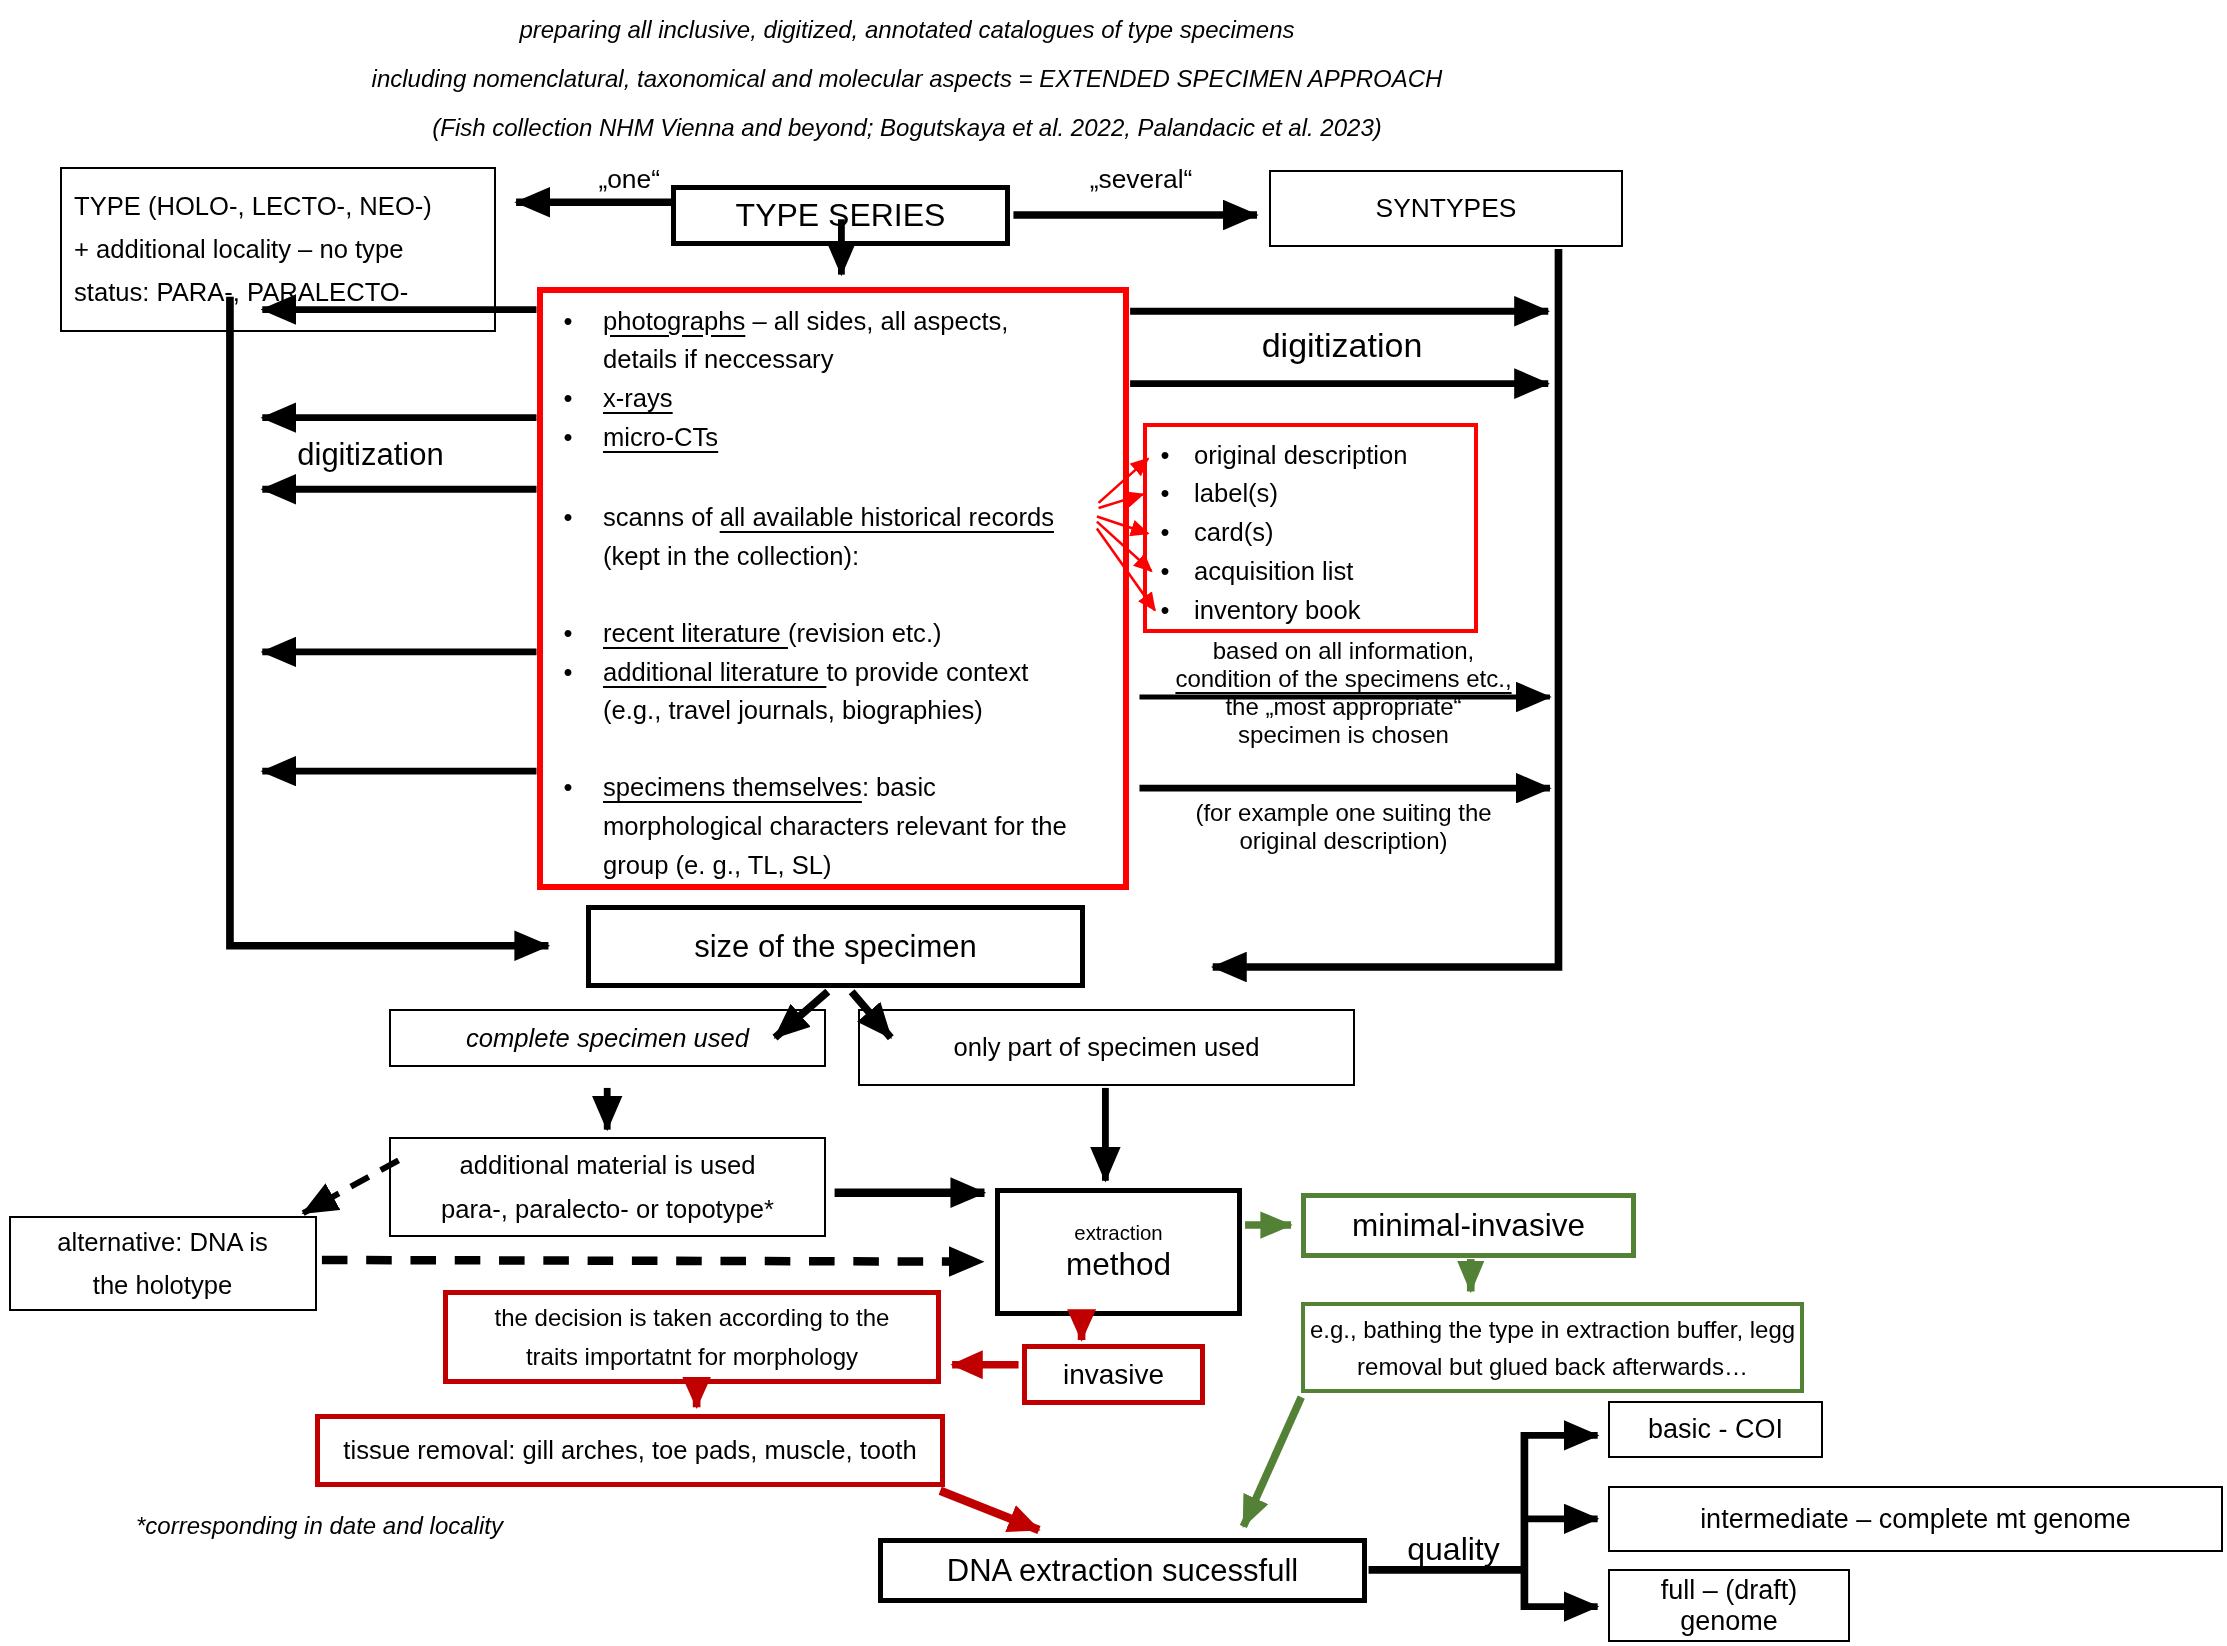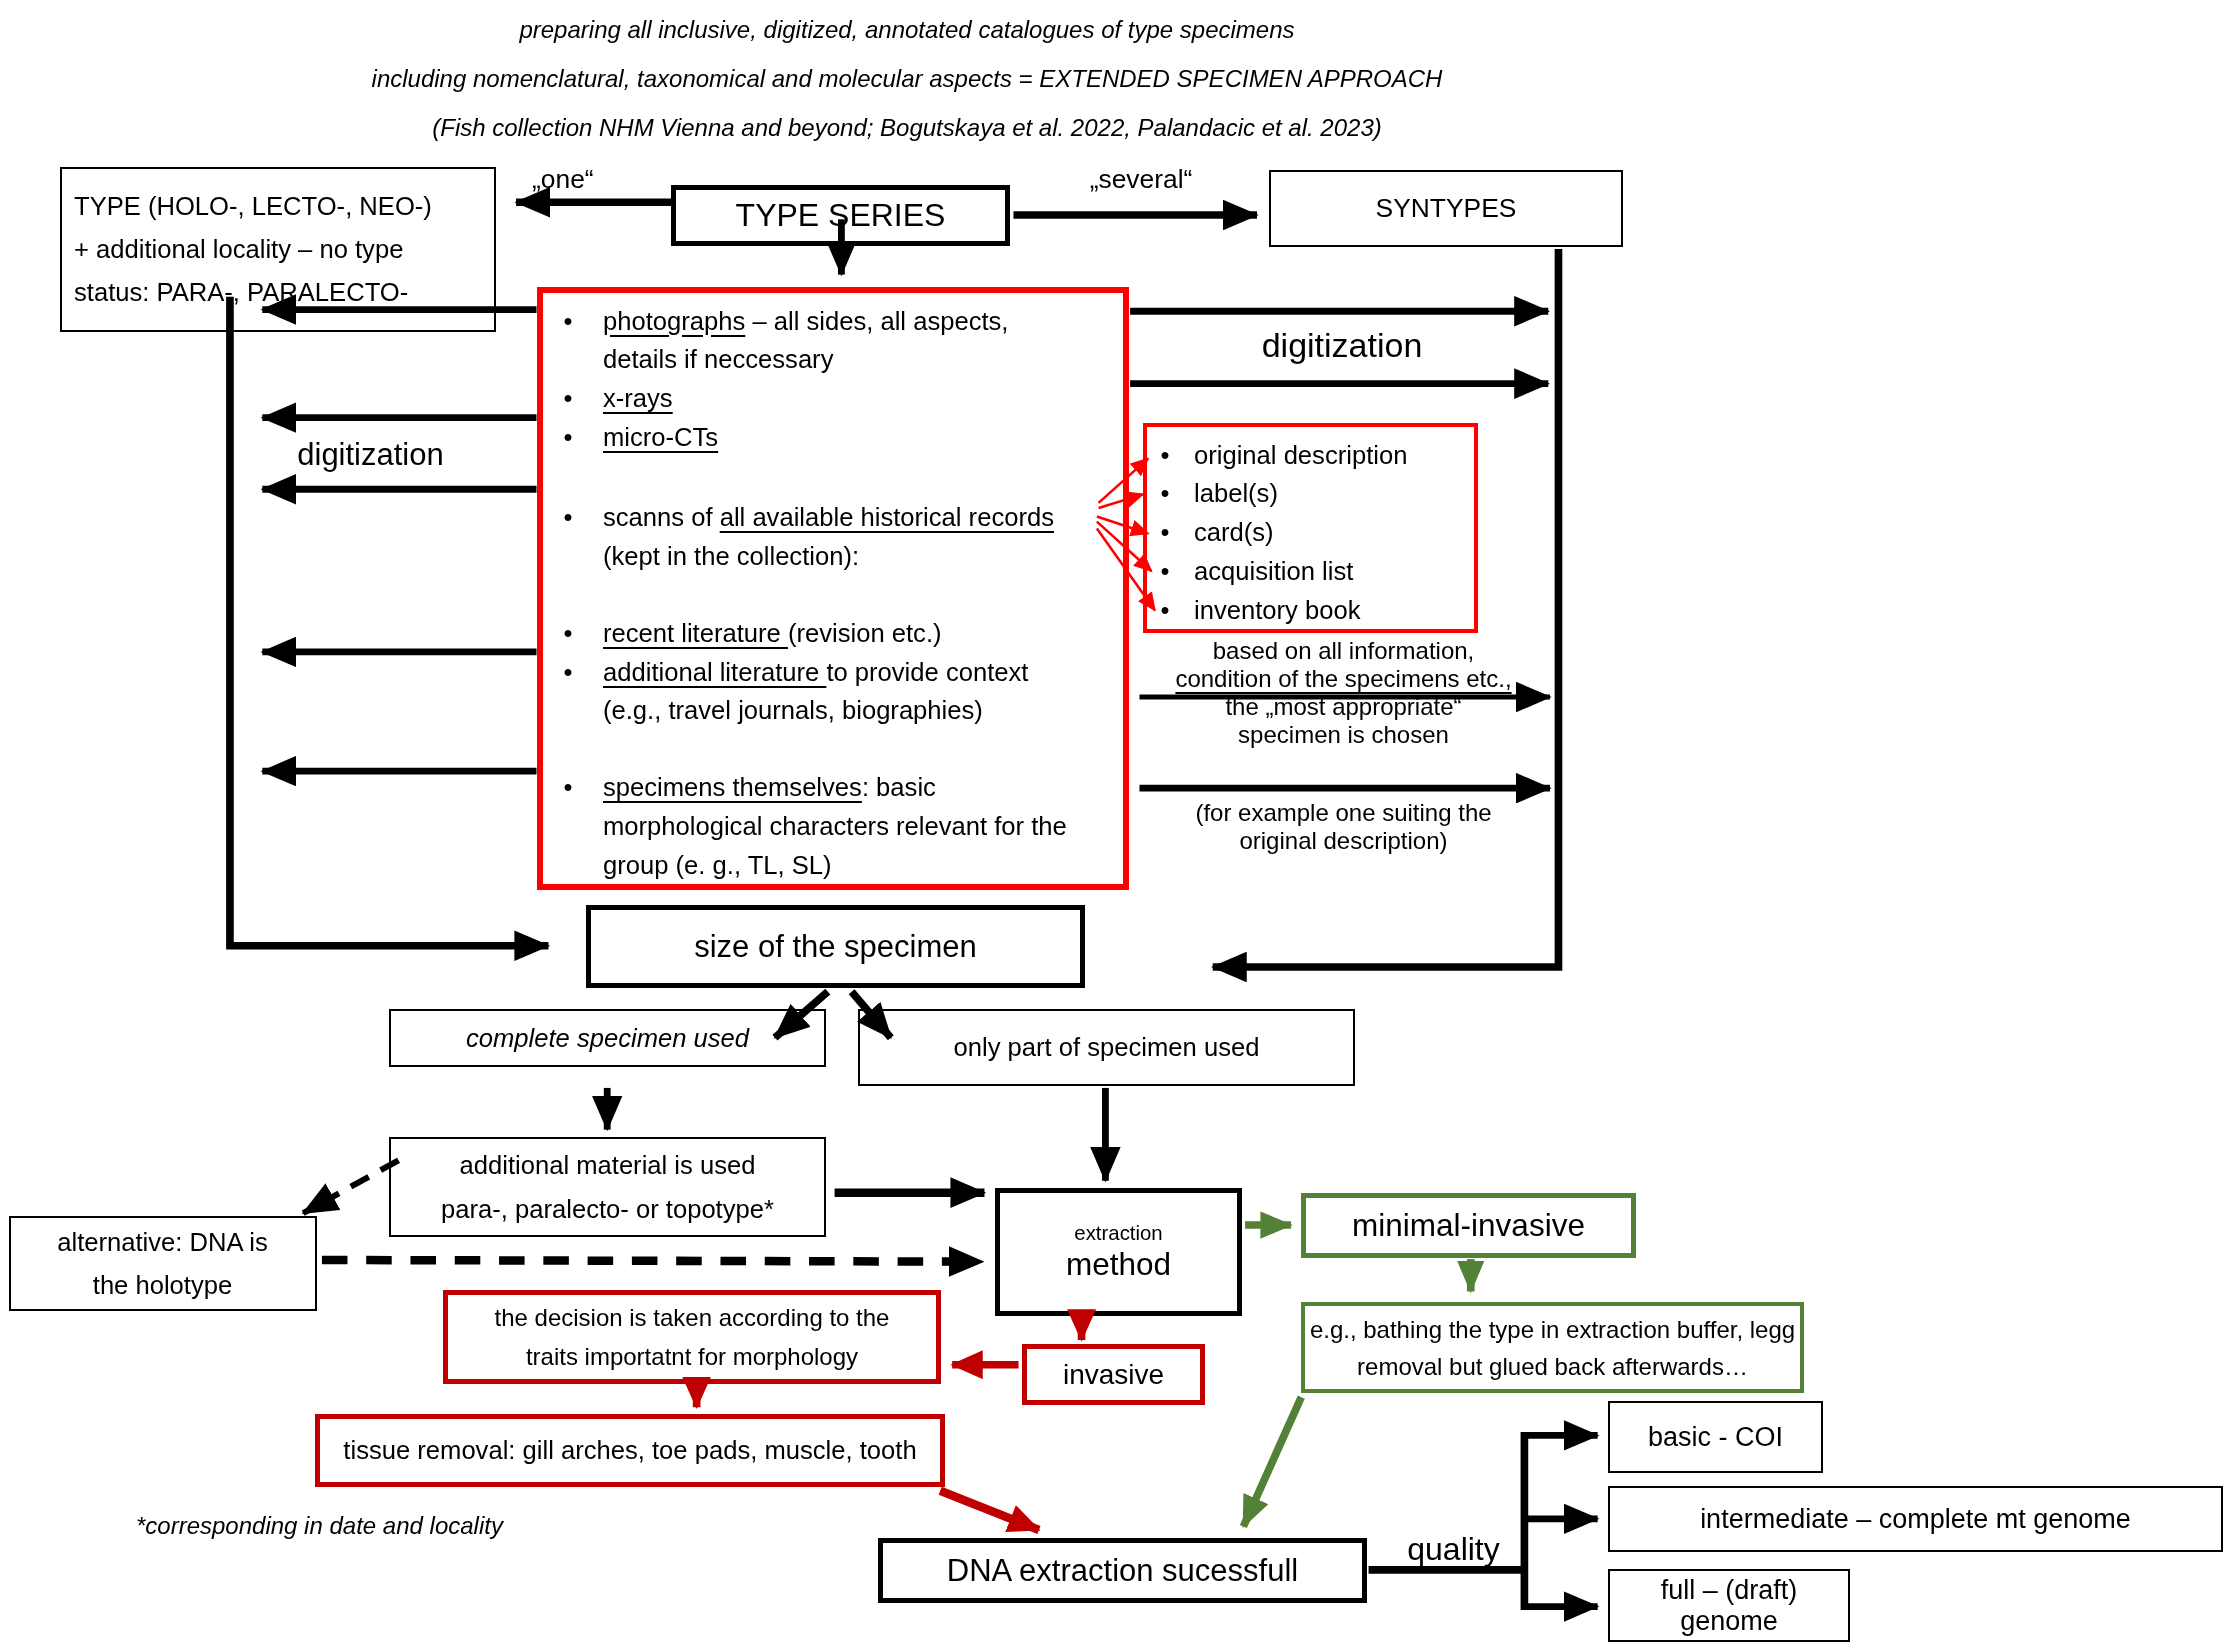--- a/index.html
+++ b/index.html
@@ -58,21 +58,21 @@
   </div>
 
   <div class="box thick" style="left:671px;top:154px;width:339px;height:61px;font-size:32px;margin-top:31px;">
     <div>TYPE SERIES</div>
   </div>
 
   <div class="box" style="left:1269px;top:170px;width:354px;height:77px;font-size:26.4px;">
     <div>SYNTYPES</div>
   </div>
 
-  <div class="lab" style="left:532px;top:164px;width:128px;text-align:left;font-size:26.4px;">„one“</div>
+  <div class="lab" style="left:532px;top:164px;width:128px;text-align:right;font-size:26.4px;">„one“</div>
   <div class="lab" style="left:1056px;top:164px;width:170px;text-align:center;font-size:26.4px;">„several“</div>
 
   <div class="lab" style="left:281px;top:437px;width:179px;text-align:center;font-size:31px;">digitization</div>
   <div class="lab" style="left:1214px;top:326px;width:256px;text-align:center;font-size:34px;">digitization</div>
 
   <div class="box red bullets" style="left:537px;top:287px;width:592px;height:603px;padding-top:8.5px;">
     <div class="bl dot"><span class="u">photographs</span><span> – all sides, all aspects,</span></div>
     <div class="bl cont">details if neccessary</div>
     <div class="bl dot"><span class="u">x-rays</span></div>
     <div class="bl dot"><span class="u">micro-CTs</span></div>
@@ -156,21 +156,21 @@
     <div>e.g., bathing the type in extraction buffer, legg</div>
     <div>removal but glued back afterwards…</div>
   </div>
 
   <div class="box thick" style="left:878px;top:1538px;width:489px;height:65px;font-size:31px;">
     <div>DNA extraction sucessfull</div>
   </div>
 
   <div class="lab" style="left:1377px;top:1531px;width:153px;text-align:center;font-size:32px;">quality</div>
 
-  <div class="box" style="left:1608px;top:1401px;width:215px;height:72px;font-size:27px;">
+  <div class="box" style="left:1608px;top:1401px;width:215px;height:57px;font-size:27px;">
     <div>basic - COI</div>
   </div>
   <div class="box" style="left:1608px;top:1486px;width:615px;height:66px;font-size:27px;">
     <div>intermediate – complete mt genome</div>
   </div>
   <div class="box" style="left:1608px;top:1569px;width:242px;height:73px;font-size:27px;">
     <div>full – (draft) genome</div>
   </div>
 
   <svg class="overlay" width="2227" height="1647" viewBox="0 0 2615 1933">

